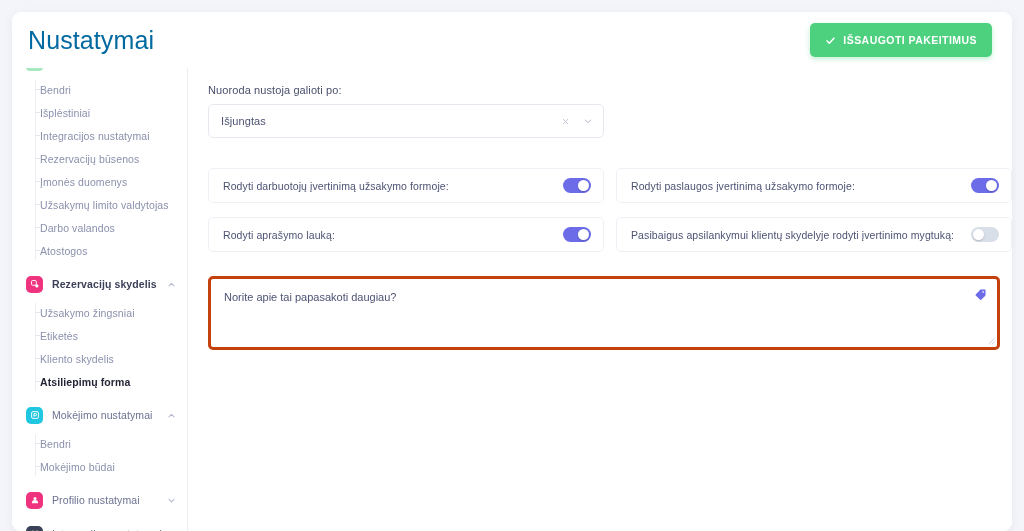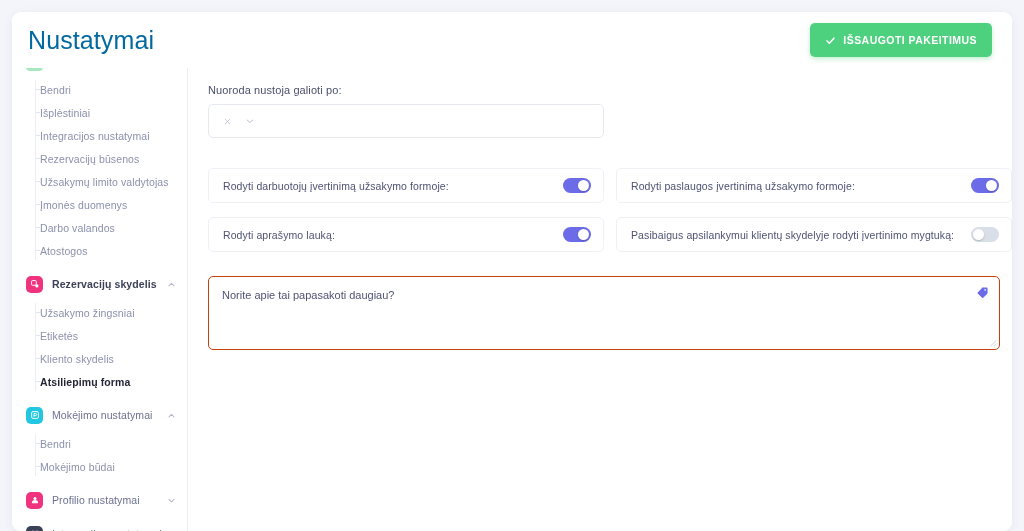--- a/index.html
+++ b/index.html
@@ -270,21 +270,21 @@
     box-shadow: 0 1px 2px rgba(0,0,0,.18);
   }
   .switch.off { background: #d9dfe8; }
   .switch.off .knob { left: 2px; }
 
   .desc-block { margin-top: 24px; }
   .textarea-wrap {
     position: relative;
     width: 792px;
     height: 74px;
-    border: 1px solid #c2410c;
+    border: 3px solid #c2410c;
     border-radius: 5px;
     background: #fff;
   }
   .textarea-wrap textarea {
     position: absolute;
     inset: 0;
     width: 100%;
     height: 100%;
     border: none;
     outline: none;
@@ -343,22 +343,22 @@
         <div class="sb-cut">
           <span class="g-icon"></span>
 
         </div>
 
         <div class="sb-sub">
           <div class="sb-item">Bendri</div>
           <div class="sb-item">Išplėstiniai</div>
           <div class="sb-item">Integracijos nustatymai</div>
           <div class="sb-item">Rezervacijų būsenos</div>
+          <div class="sb-item">Įmonės duomenys</div>
           <div class="sb-item">Užsakymų limito valdytojas</div>
-          <div class="sb-item">Įmonės duomenys</div>
           <div class="sb-item">Darbo valandos</div>
           <div class="sb-item">Atostogos</div>
         </div>
         <div class="sb-spacer"></div>
 
         <div class="sb-group strong">
           <span class="g-icon" style="background:#f0337e">
             <svg viewBox="0 0 16 16" width="10" height="10" fill="none" stroke="#fff" stroke-width="1.5">
               <rect x="2.5" y="2.5" width="7.5" height="7.5" rx="1.4"></rect>
               <circle cx="11" cy="11" r="2.6" fill="#fff" stroke="none"></circle>
@@ -431,20 +431,21 @@
           </span>
         </div>
 
       </div>
     </nav>
 
     <section class="main">
 
       <div class="field-label">Nuoroda nustoja galioti po:</div>
       <div class="select-box">
+        <span class="select-value">Išjungtas</span>
         <span class="sel-clear">
           <svg viewBox="0 0 16 16" width="9" height="9" fill="none" stroke="currentColor" stroke-width="1.7" stroke-linecap="round">
             <path d="M4 4 L12 12 M12 4 L4 12"></path>
           </svg>
         </span>
         <span class="sel-chev">
           <svg viewBox="0 0 16 16" width="10" height="10" fill="none" stroke="currentColor" stroke-width="1.6" stroke-linecap="round" stroke-linejoin="round">
             <path d="M3.5 6.5 L8 10.5 L12.5 6.5"></path>
           </svg>
         </span>

